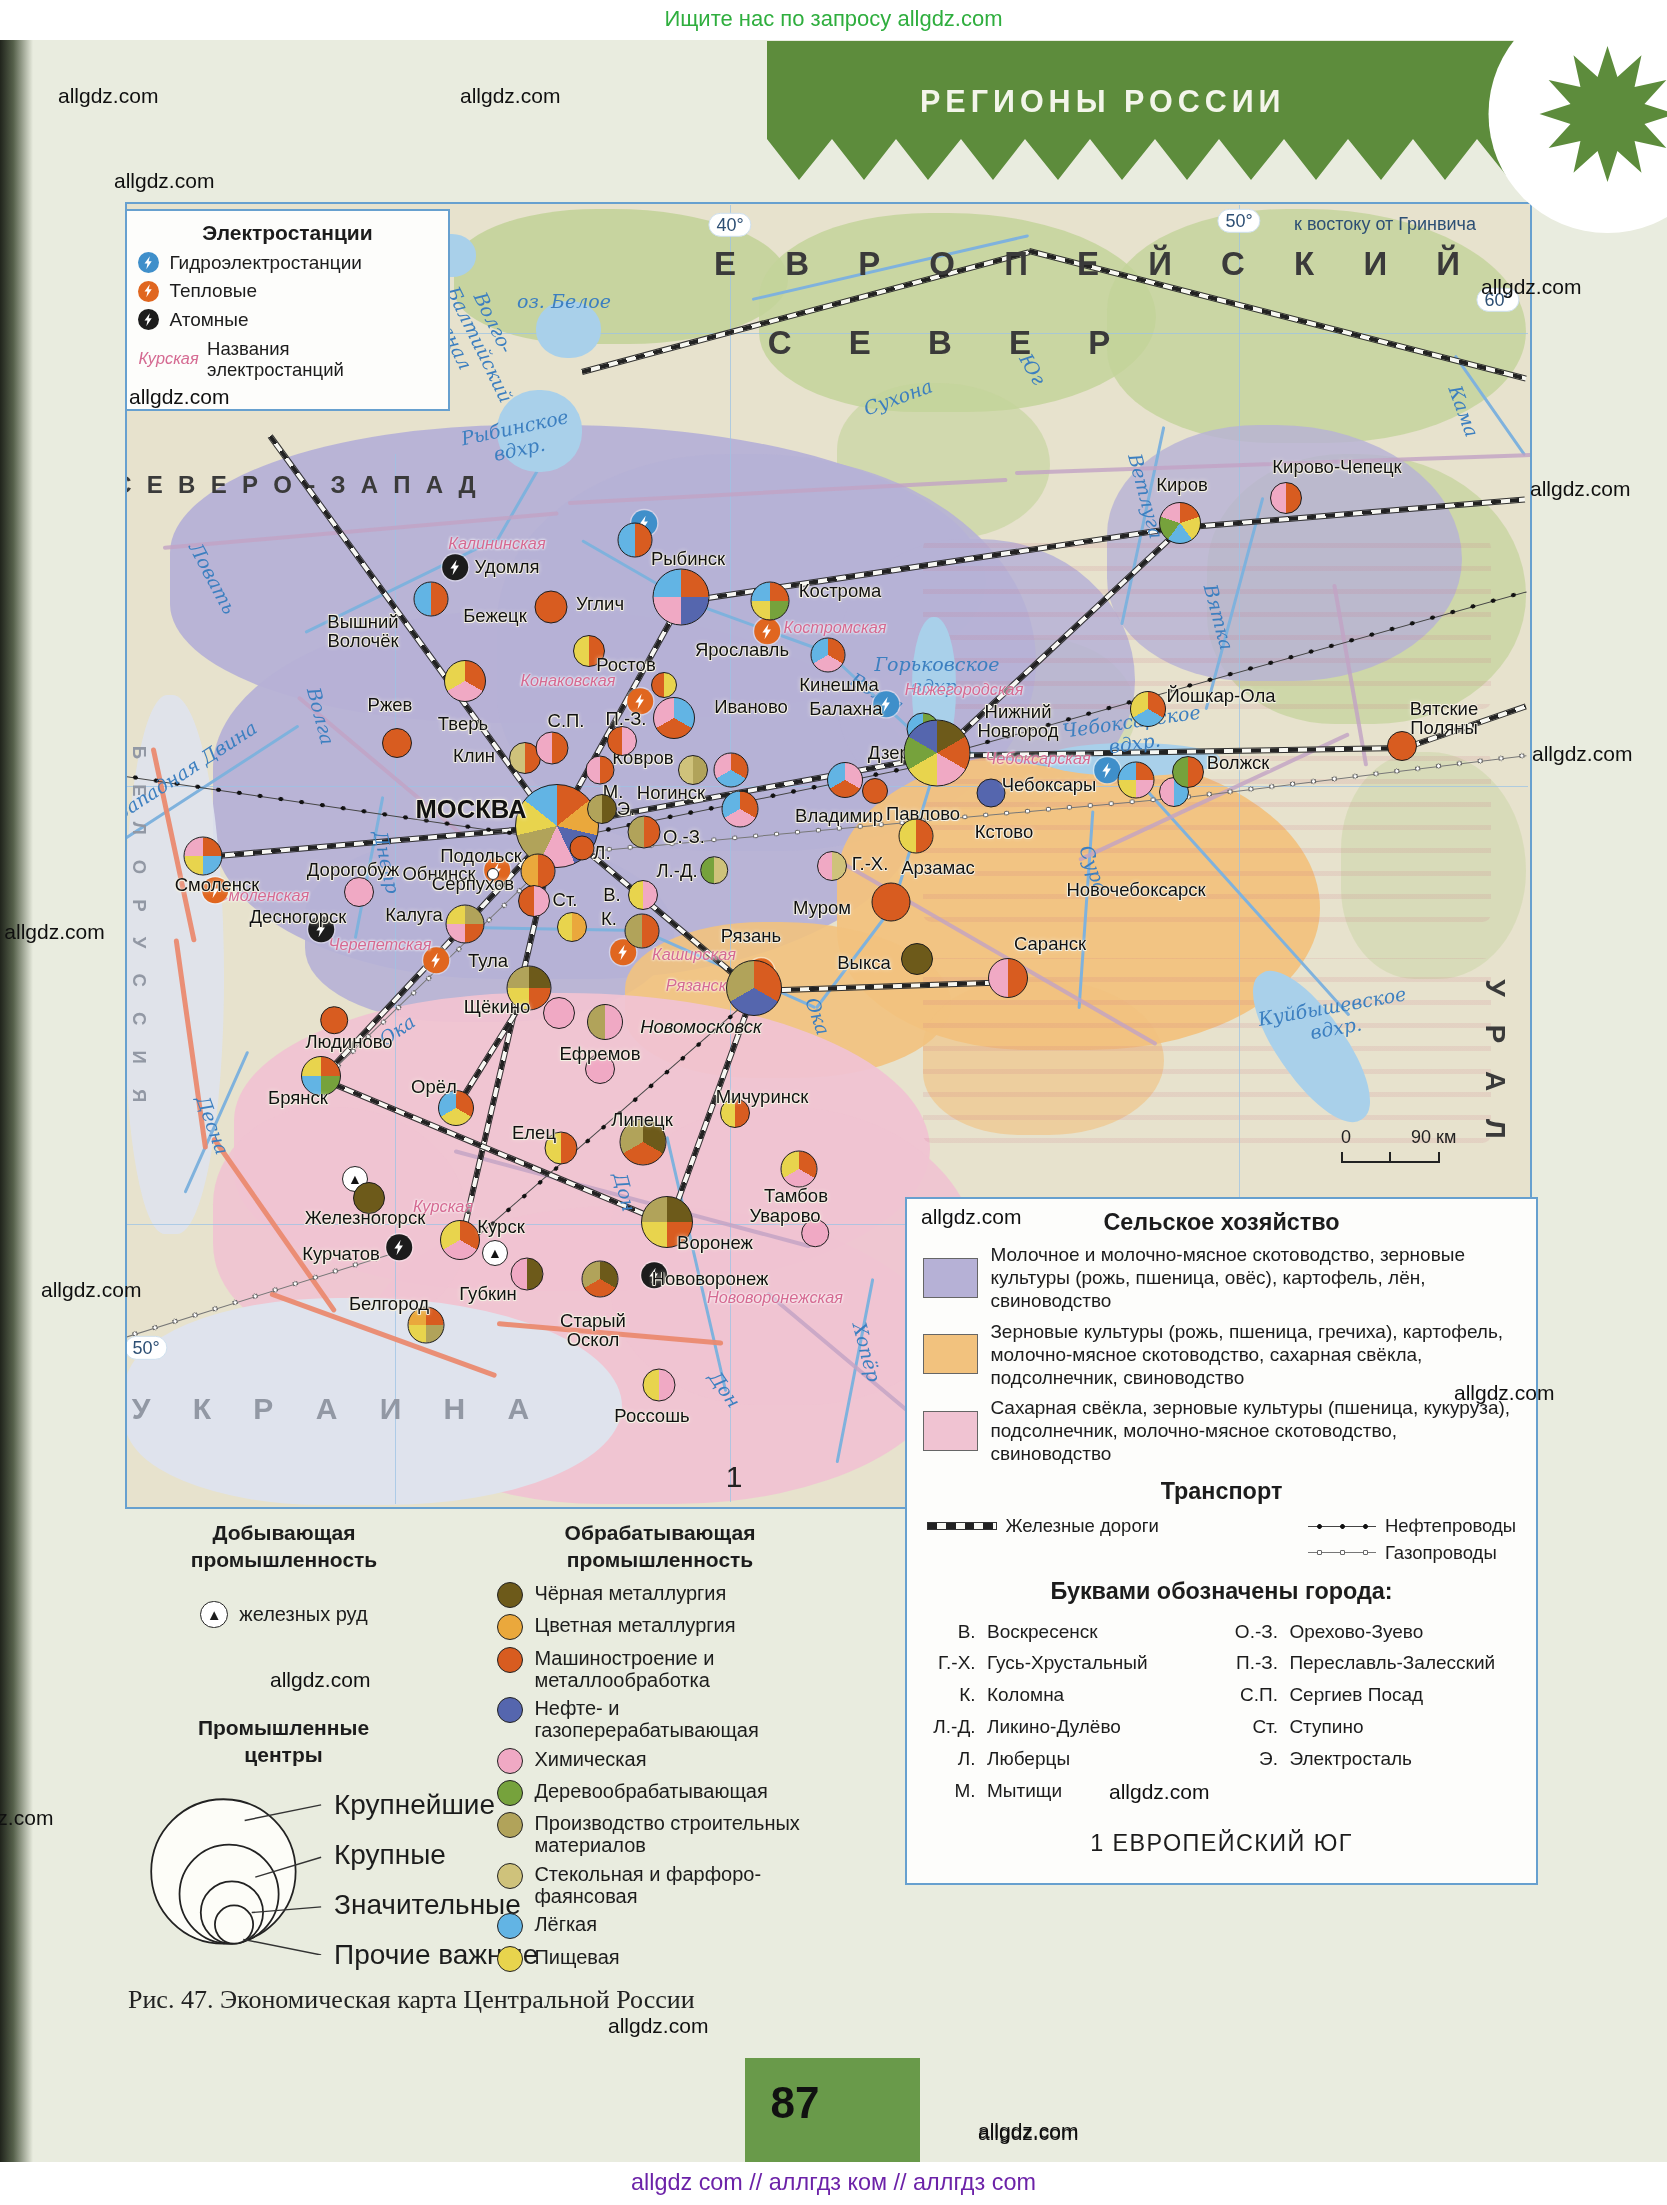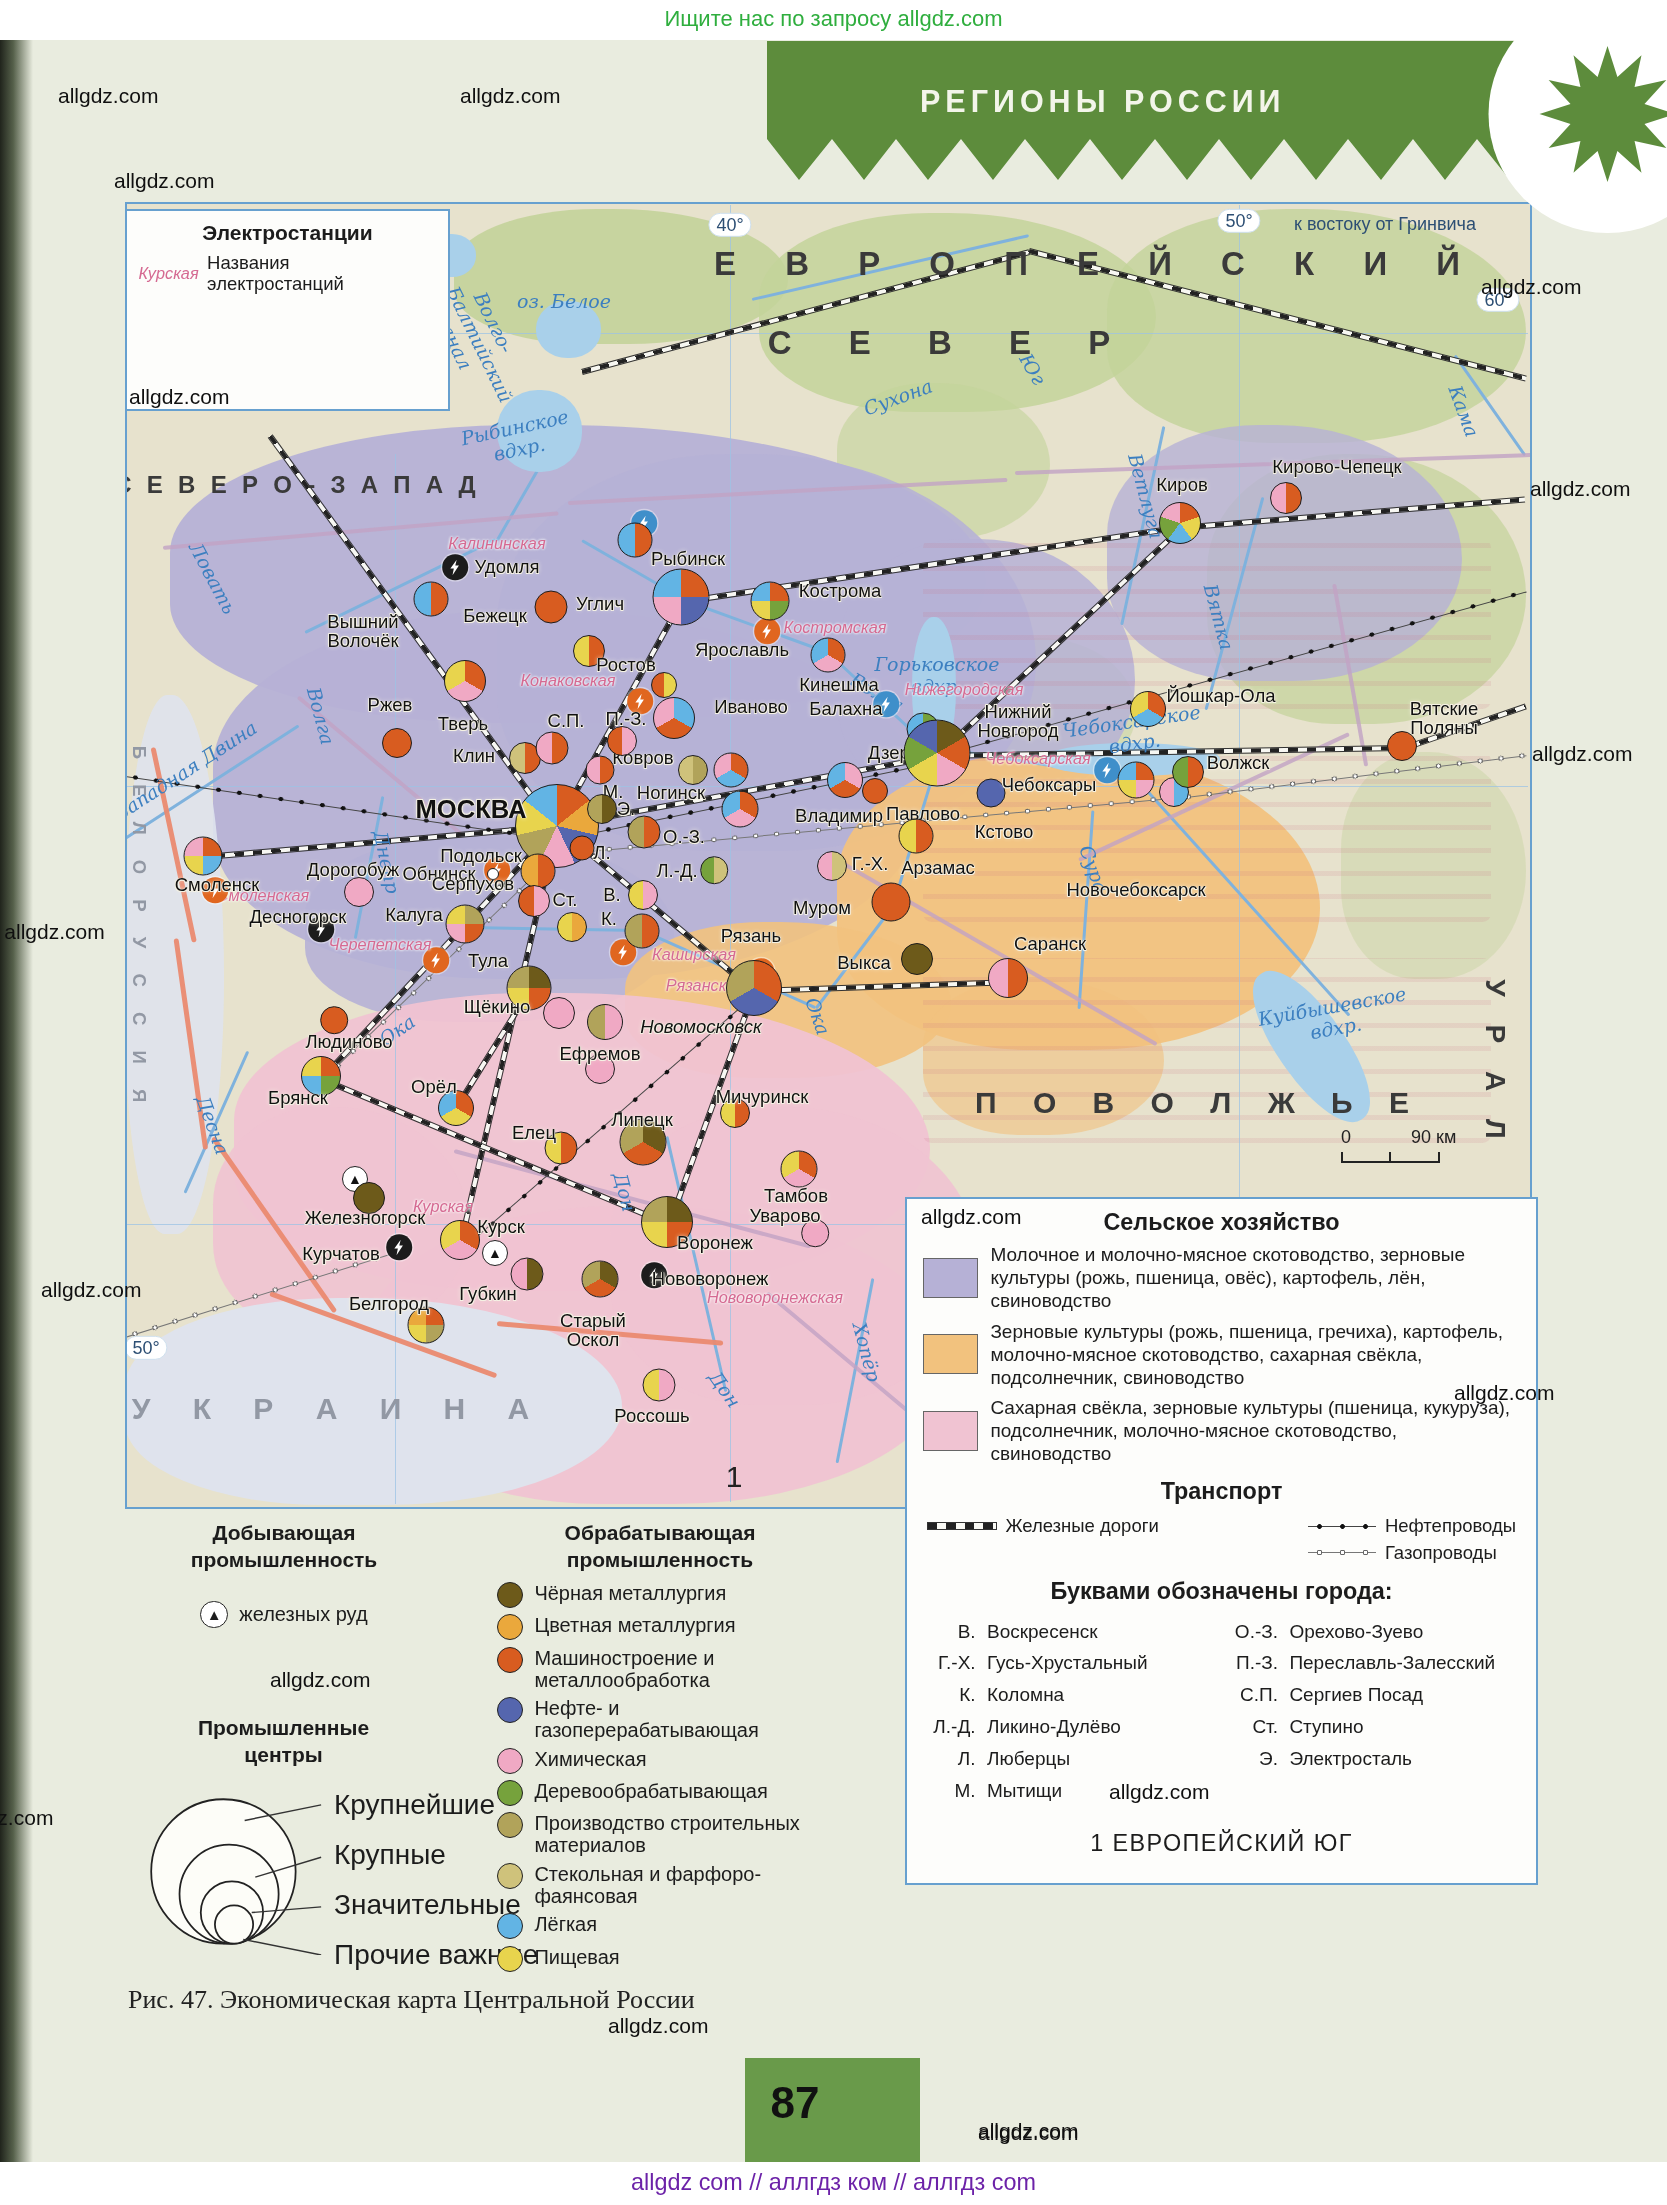--- a/index.html
+++ b/index.html
@@ -207,21 +207,20 @@
       <div class="ln oil" style="left: -2.1px; top: 569px; width: 437px; transform: rotate(8.4deg);"></div>
       <div class="ln oil" style="left: 430px; top: 633px; width: 388px; transform: rotate(-11.6deg);"></div>
       <div class="ln oil" style="left: 627px; top: 789px; width: 390px; transform: rotate(139deg);"></div>
       <div class="ln gas" style="left: 1051px; top: 591px; width: 351px; transform: rotate(-7deg);"></div>
       <div class="ln gas" style="left: 430px; top: 647px; width: 623px; transform: rotate(-5.2deg);"></div>
       <div class="ln gas" style="left: 430px; top: 647px; width: 329px; transform: rotate(136deg);"></div>
       <div class="ln gas" style="left: -2.1px; top: 1130px; width: 285px; transform: rotate(-17.4deg);"></div>
       <div class="rg-label" style="left: 970px; top: 60px; font-size: 33px; letter-spacing: 20px;">Е В Р О П Е Й С К И Й</div>
       <div class="rg-label" style="left: 824px; top: 139px; font-size: 33px; letter-spacing: 24px;">С Е В Е Р</div>
       <div class="rg-label" style="left: 170px; top: 281px; font-size: 24px; letter-spacing: 4.3px;">С Е В Е Р О - З А П А Д</div>
-      <div class="rg-label" style="left: 1072px; top: 899px; font-size: 30px; letter-spacing: 14px;">П О В О Л Ж Ь Е</div>
       <div class="rg-label rg-vert" style="left: 1368px; top: 860px; font-size: 28px;">У Р А Л</div>
       <div class="rg-label" style="left: 212px; top: 1205px; font-size: 30px; letter-spacing: 17px; color: rgb(146, 152, 164);">У К Р А И Н А</div>
       <div class="rg-label rg-vert" style="left: 12px; top: 725px; font-size: 18.5px; color: rgb(146, 152, 164);">Б Е Л О Р У С С И Я</div>
       <div class="wlabel" style="left: 437px; top: 97px; transform: translate(-50%, -50%) rotate(0deg);">оз. Белое</div>
       <div class="wlabel" style="left: 390px; top: 234px; max-width: 121px; white-space: normal; transform: translate(-50%, -50%) rotate(-12deg);">Рыбинское вдхр.</div>
       <div class="wlabel" style="left: 347px; top: 128px; max-width: 99px; white-space: normal; transform: translate(-50%, -50%) rotate(64deg);">Волго-Балтийский канал</div>
       <div class="wlabel" style="left: 810px; top: 471px; max-width: 142px; white-space: normal; transform: translate(-50%, -50%) rotate(0deg);">Горьковское вдхр.</div>
       <div class="wlabel" style="left: 1006px; top: 528px; max-width: 170px; white-space: normal; transform: translate(-50%, -50%) rotate(-8deg);">Чебоксарское вдхр.</div>
       <div class="wlabel" style="left: 1207px; top: 813px; max-width: 163px; white-space: normal; transform: translate(-50%, -50%) rotate(-10deg);">Куйбышевское вдхр.</div>
       <div class="wlabel" style="left: 194px; top: 512px; transform: translate(-50%, -50%) rotate(75deg);">Волга</div>
@@ -474,20 +473,49 @@
       <div class="scale" style="left: 1214px; top: 923px;"><span style="margin-right:60px;">0</span><span>90 км</span><div class="bar">
           <i style="left:0"></i>
           <i style="left:48px"></i>
           <i style="left:97px"></i>
         </div></div>
       <div class="marker1" style="left: 607px; top: 1273px;">1</div>
     </div>
 
   <div class="box box-power">
     <div class="lg-title">Электростанции</div>
+    <div>
+
+        <div class="lg-row">
+          <span class="pp-ico" style="background: rgb(63, 143, 202);">
+            <svg viewBox="0 0 24 24">
+              <path d="M13.6 2 5.4 13.2h4.5L8.2 22l8.3-12.5h-4.7z" fill="#fff"></path>
+            </svg>
+          </span>
+          <span>Гидроэлектростанции</span>
+        </div>
+
+        <div class="lg-row">
+          <span class="pp-ico" style="background: rgb(224, 102, 31);">
+            <svg viewBox="0 0 24 24">
+              <path d="M13.6 2 5.4 13.2h4.5L8.2 22l8.3-12.5h-4.7z" fill="#fff"></path>
+            </svg>
+          </span>
+          <span>Тепловые</span>
+        </div>
+
+        <div class="lg-row">
+          <span class="pp-ico" style="background: rgb(28, 28, 28);">
+            <svg viewBox="0 0 24 24">
+              <path d="M13.6 2 5.4 13.2h4.5L8.2 22l8.3-12.5h-4.7z" fill="#fff"></path>
+            </svg>
+          </span>
+          <span>Атомные</span>
+        </div>
+      </div>
     <div class="pp-name-row">
       <span class="pp-sample">Курская</span>
       <span style="max-width:177px;">Названия электростанций</span>
     </div>
   </div>
 
   <div class="box box-agri">
     <div class="lg-title">Сельское хозяйство</div>
     <div>
 

